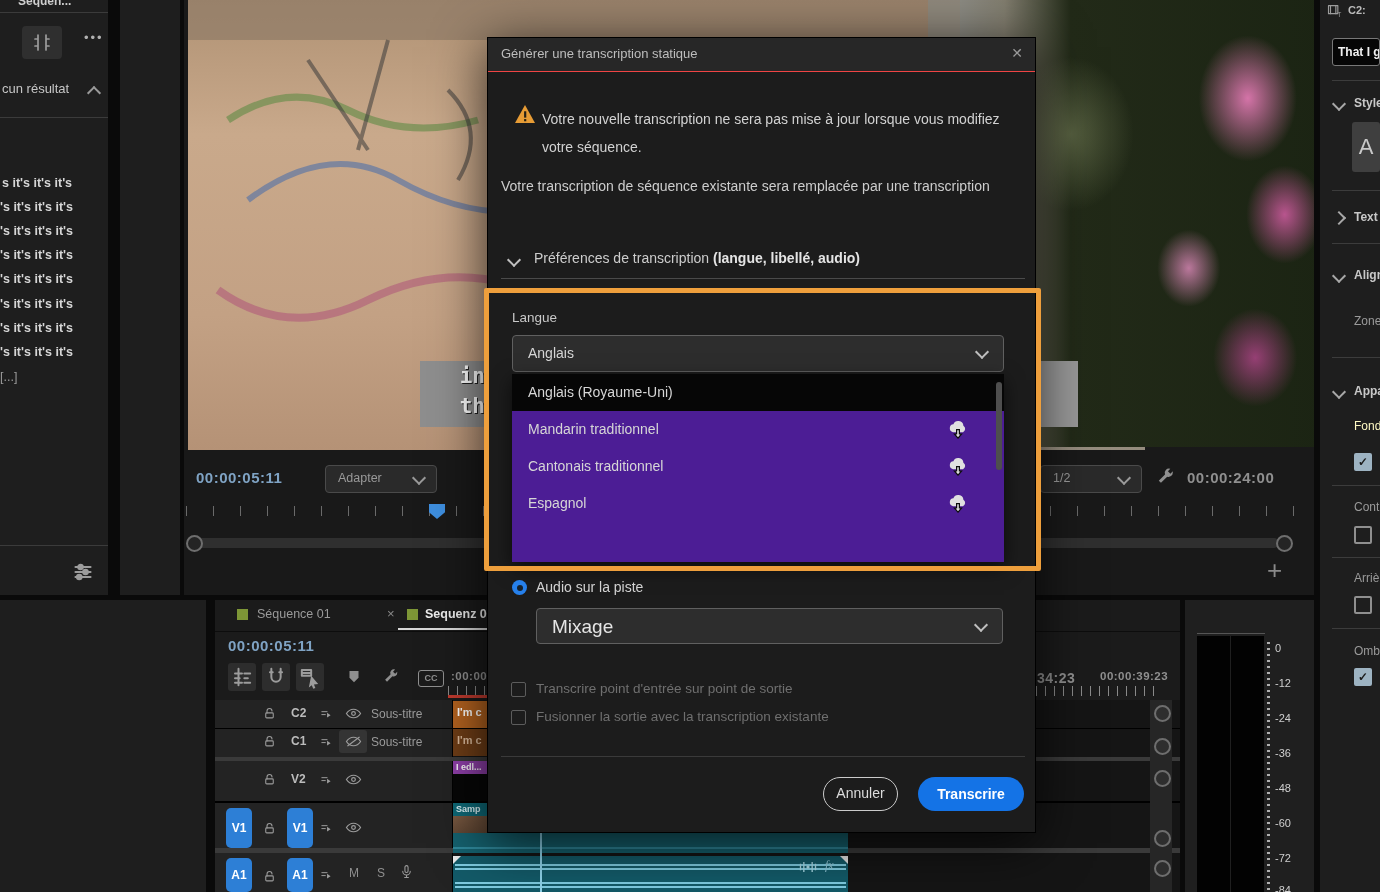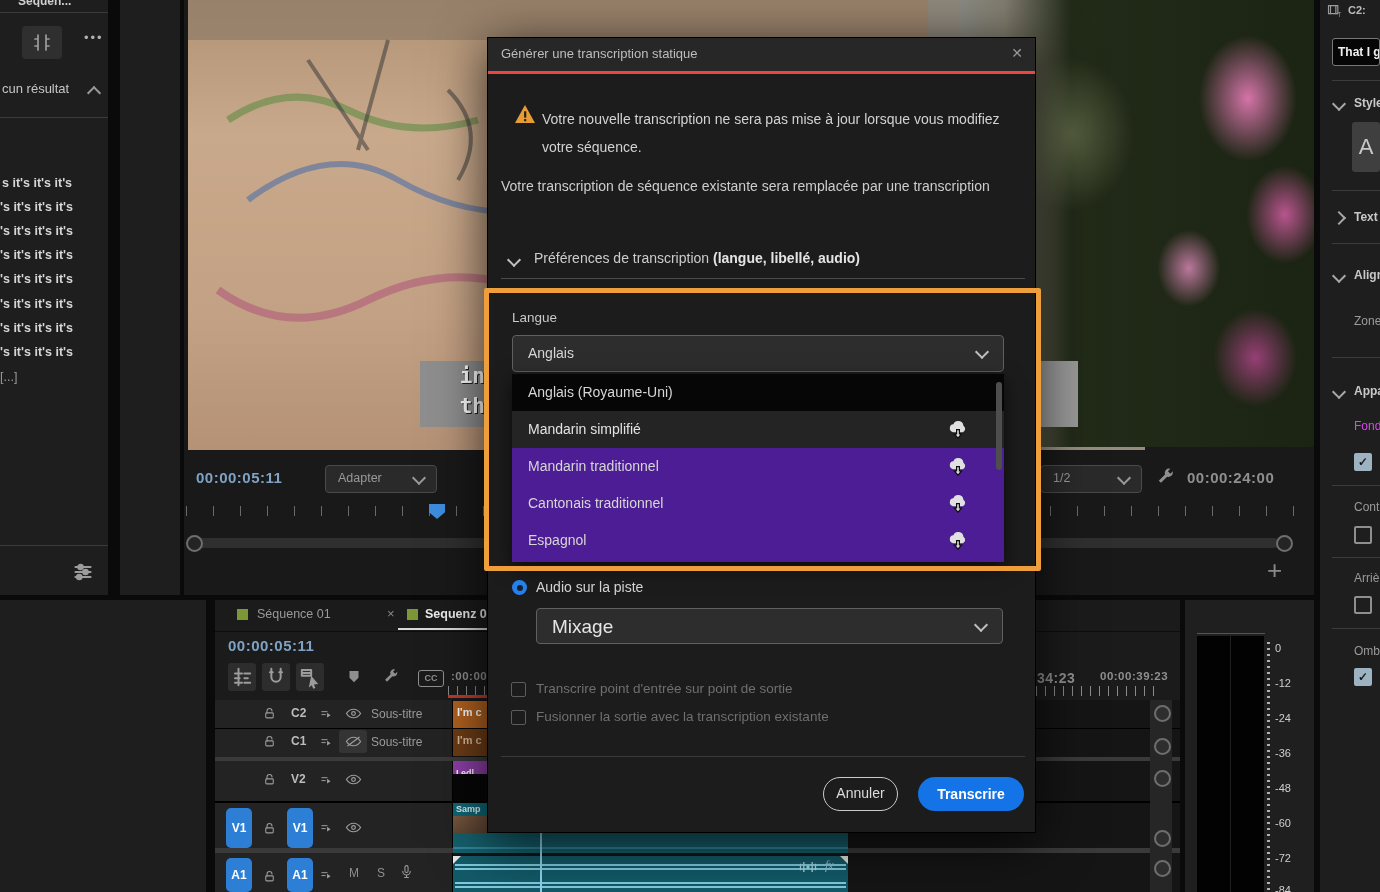--- a/index.html
+++ b/index.html
@@ -371,21 +371,21 @@
     <div class="ab" style="left:162px;top:266px;font-size:12px;color:#8f8f8f;">S</div>
     <svg class="ab" style="left:184px;top:263px;" width="15" height="19" viewBox="0 0 24 28">
         <g class="ticon" stroke-width="1.8">
           <rect x="9.5" y="3" width="5" height="11" rx="2.5"></rect>
           <path d="M6 12a6 6 0 0 0 12 0M12 18v4M9 22h6"></path>
         </g>
       </svg>
 
     <div class="ab nowrap" style="left:238px;top:101px;width:34px;height:27px;background:#b3621f;color:#fff;font-size:11px;font-weight:bold;padding:5px 0 0 4px;box-sizing:border-box;">I'm c</div>
     <div class="ab nowrap" style="left:238px;top:129px;width:34px;height:27px;background:#6e3d16;color:#d8b89a;font-size:11px;font-weight:bold;padding:5px 0 0 4px;box-sizing:border-box;">I'm c</div>
-    <div class="ab nowrap" style="left:238px;top:161px;width:34px;height:13px;background:#8e3fa8;color:#fff;font-size:9px;font-weight:bold;padding:7px 0 0 3px;box-sizing:border-box;">I edl...</div>
+    <div class="ab nowrap" style="left:238px;top:161px;width:34px;height:13px;background:#8e3fa8;color:#fff;font-size:9px;font-weight:bold;padding:1px 0 0 3px;box-sizing:border-box;">I edl...</div>
     <div class="ab" style="left:238px;top:174px;width:34px;height:27px;background:#070707;"></div>
     <div class="ab nowrap" style="left:238px;top:203px;width:34px;height:13px;background:#0e6876;color:#dff4f8;font-size:9px;font-weight:bold;padding:1px 0 0 3px;box-sizing:border-box;">Samp</div>
     <div class="ab" style="left:238px;top:216px;width:34px;height:37px;background:linear-gradient(160deg,#7a5a42,#4e3categorical 60%,#3a2a1e);background:linear-gradient(160deg,#7a5a42,#3a2a1e);"></div>
 
     <div class="ab" style="left:238px;top:233px;width:395px;height:20px;background:#15606d;"></div>
     <div class="ab" style="left:238px;top:247px;width:395px;height:2px;background:#2f8799;"></div>
 
     <div class="ab" style="left:238px;top:256px;width:395px;height:36px;background:#135a68;">
       <div class="ab" style="left:2px;top:8px;width:391px;height:1.5px;background:#7ecbe0;"></div>
       <div class="ab" style="left:2px;top:12px;width:391px;height:1.5px;background:#7ecbe0;"></div>
@@ -446,35 +446,35 @@
     <div class="ab" style="left:12px;top:190px;width:48px;height:1px;background:#3c3c3c;"></div>
     <span class="ab chev chev-right" style="left:14px;top:213px;border-color:#a8a8a8;"></span>
     <div class="ab nowrap" style="left:34px;top:210px;width:26px;font-size:12px;font-weight:bold;color:#c8c8c8;">Text</div>
     <div class="ab" style="left:12px;top:243px;width:48px;height:1px;background:#3c3c3c;"></div>
     <span class="ab chev chev-down" style="left:14px;top:271px;border-color:#a8a8a8;"></span>
     <div class="ab nowrap" style="left:34px;top:268px;width:26px;font-size:12px;font-weight:bold;color:#c8c8c8;">Align</div>
     <div class="ab nowrap" style="left:34px;top:314px;width:26px;font-size:12px;color:#9a9a9a;">Zone</div>
     <div class="ab" style="left:12px;top:357px;width:48px;height:1px;background:#3c3c3c;"></div>
     <span class="ab chev chev-down" style="left:14px;top:387px;border-color:#a8a8a8;"></span>
     <div class="ab nowrap" style="left:34px;top:384px;width:26px;font-size:12px;font-weight:bold;color:#c8c8c8;">Appa</div>
-    <div class="ab nowrap" style="left:34px;top:419px;width:26px;font-size:12px;color:#d946ef;">Fond</div>
+    <div class="ab nowrap" style="left:34px;top:419px;width:26px;font-size:12px;color:#fef9c3;">Fond</div>
     <div class="ab ckbx ckbx-on" style="left:34px;top:453px;">✓</div>
     <div class="ab" style="left:12px;top:485px;width:48px;height:1px;background:#3c3c3c;"></div>
     <div class="ab nowrap" style="left:34px;top:500px;width:26px;font-size:12px;color:#9a9a9a;">Cont</div>
     <div class="ab ckbx" style="left:34px;top:526px;"></div>
     <div class="ab" style="left:12px;top:557px;width:48px;height:1px;background:#3c3c3c;"></div>
     <div class="ab nowrap" style="left:34px;top:571px;width:26px;font-size:12px;color:#9a9a9a;">Arriè</div>
     <div class="ab ckbx" style="left:34px;top:596px;"></div>
     <div class="ab" style="left:12px;top:628px;width:48px;height:1px;background:#3c3c3c;"></div>
     <div class="ab nowrap" style="left:34px;top:644px;width:26px;font-size:12px;color:#9a9a9a;">Omb</div>
     <div class="ab ckbx ckbx-on" style="left:34px;top:668px;">✓</div>
   </div>
 
   <div class="ab" style="left:487px;top:37px;width:549px;height:796px;background:#1c1c1c;border:1px solid #000;box-sizing:border-box;box-shadow:0 10px 50px rgba(0,0,0,.75);z-index:50;">
-    <div class="ab" style="left:0;top:0;width:547px;height:33px;background:#272727;border-bottom:3px solid #ef4444;">
+    <div class="ab" style="left:0;top:0;width:547px;height:33px;background:#272727;border-bottom:1px solid #ef4444;">
       <span class="ab" style="left:13px;top:8px;font-size:13px;color:#bdbdbd;">Générer une transcription statique</span>
       <span class="ab" style="right:12px;top:7px;font-size:14px;color:#9a9a9a;">✕</span>
     </div>
     <svg class="ab" style="left:26px;top:66px;" width="22" height="20" viewBox="0 0 24 22">
         <path d="M12 1 23 21H1z" fill="#e79c35"></path>
         <rect x="11" y="8" width="2.4" height="7" fill="#262015"></rect>
         <rect x="11" y="16.6" width="2.4" height="2.4" fill="#262015"></rect>
       </svg>
     <div class="ab" style="left:54px;top:67px;font-size:14px;color:#d2d2d2;line-height:28px;">
       <div>Votre nouvelle transcription ne sera pas mise à jour lorsque vous modifiez</div>
@@ -491,27 +491,20 @@
     <div class="ab" style="left:13px;top:240px;width:524px;height:1px;background:#4a4a4a;"></div>
 
     <div class="ab" style="left:24px;top:272px;font-size:13.5px;color:#c8c8c8;">Langue</div>
     <div class="ab selbox" style="left:24px;top:297px;width:490px;height:35px;">
       <span class="ab" style="left:15px;top:9px;font-size:14px;color:#d6d6d6;">Anglais</span>
       <span class="chev chev-down ab" style="right:16px;top:11px;"></span>
     </div>
 
     <div class="ab" style="left:24px;top:336px;width:492px;height:188px;background:#4c1d95;box-shadow:0 6px 18px rgba(0,0,0,.6);">
       <div style="height:37px;background:#060606;font-size:14px;color:#d6d6d6;line-height:37px;padding-left:16px;">Anglais (Royaume-Uni)</div>
-      <div style="height:37px;background:#242424;font-size:14px;color:#e2e2e2;line-height:37px;padding-left:16px;position:relative;">
-        <span>Mandarin simplifié</span>
-        <svg class="ab" style="right:36px;top:9px;" width="20" height="19" viewBox="0 0 20 19">
-            <path d="M5 12.2A4 4 0 0 1 5.4 4.3 5.2 5.2 0 0 1 15.4 5.8 3.6 3.6 0 0 1 15 12.2Z" fill="#e0e0e0"></path>
-            <path d="M10 18.2 6.4 14h2.2V9.6h2.8V14h2.2Z" fill="#e0e0e0" stroke="#0d0d0d" stroke-width="1.2"></path>
-          </svg>
-      </div>
       <div style="height:37px;font-size:14px;color:#d6d6d6;line-height:37px;padding-left:16px;position:relative;">
         <span>Mandarin traditionnel</span>
         <svg class="ab" style="right:36px;top:9px;" width="20" height="19" viewBox="0 0 20 19">
             <path d="M5 12.2A4 4 0 0 1 5.4 4.3 5.2 5.2 0 0 1 15.4 5.8 3.6 3.6 0 0 1 15 12.2Z" fill="#e0e0e0"></path>
             <path d="M10 18.2 6.4 14h2.2V9.6h2.8V14h2.2Z" fill="#e0e0e0" stroke="#0d0d0d" stroke-width="1.2"></path>
           </svg>
       </div>
       <div style="height:37px;font-size:14px;color:#d6d6d6;line-height:37px;padding-left:16px;position:relative;">
         <span>Cantonais traditionnel</span>
         <svg class="ab" style="right:36px;top:9px;" width="20" height="19" viewBox="0 0 20 19">

